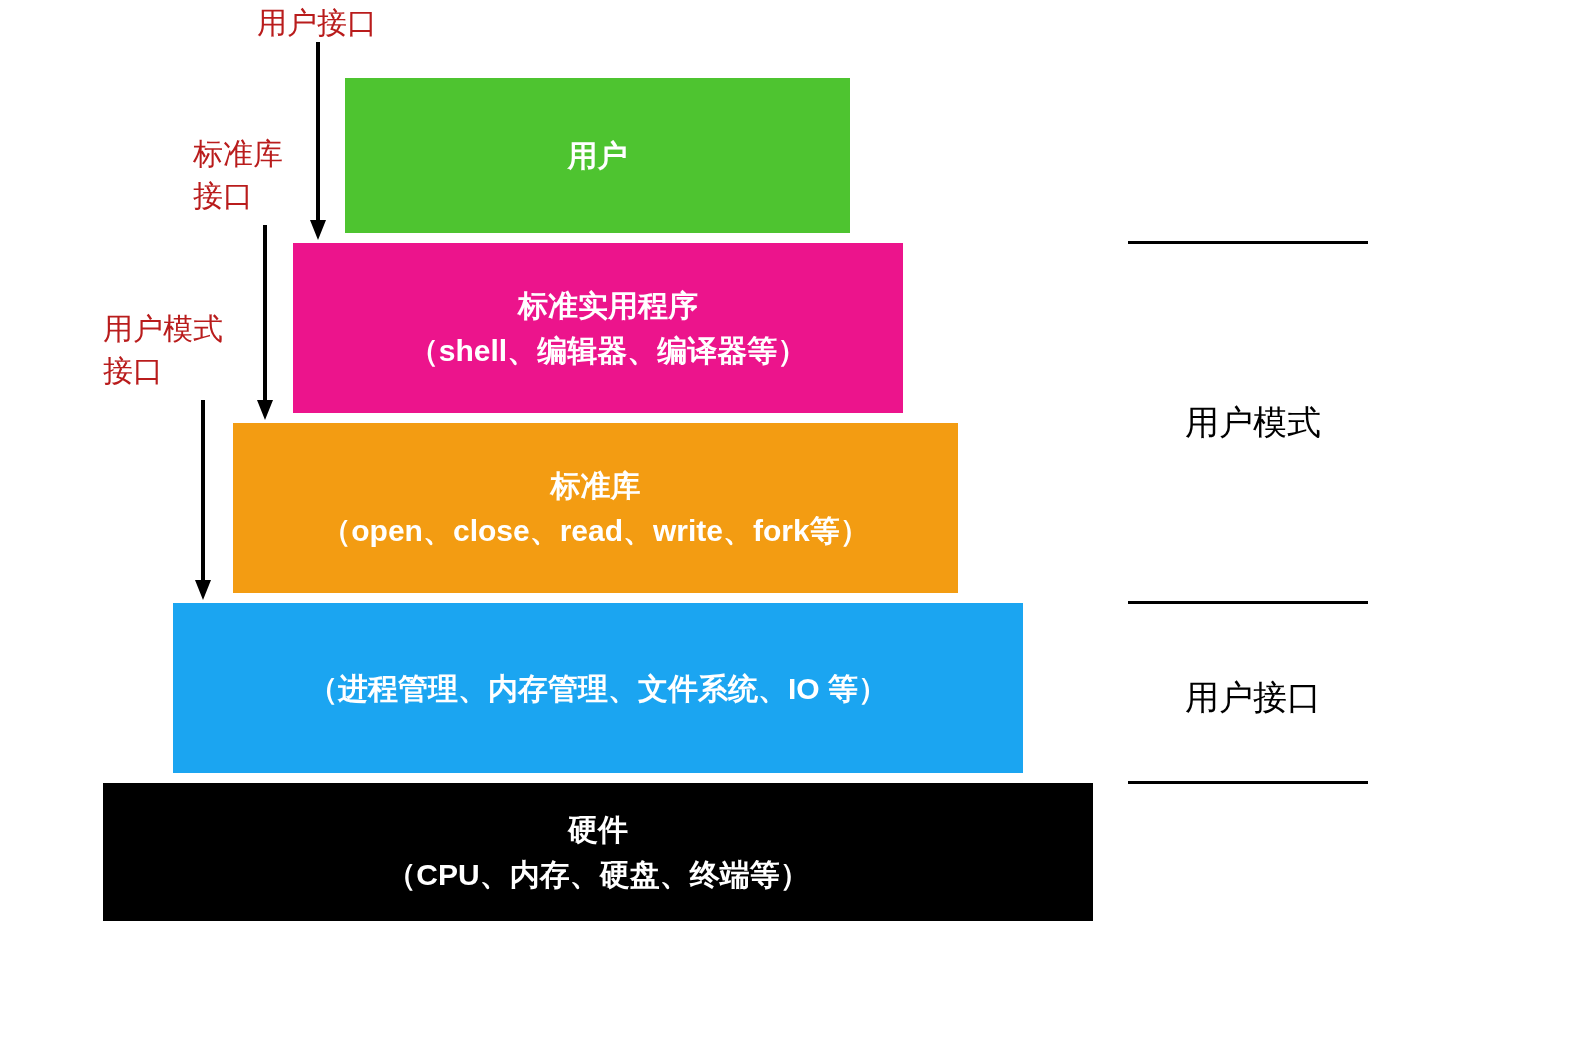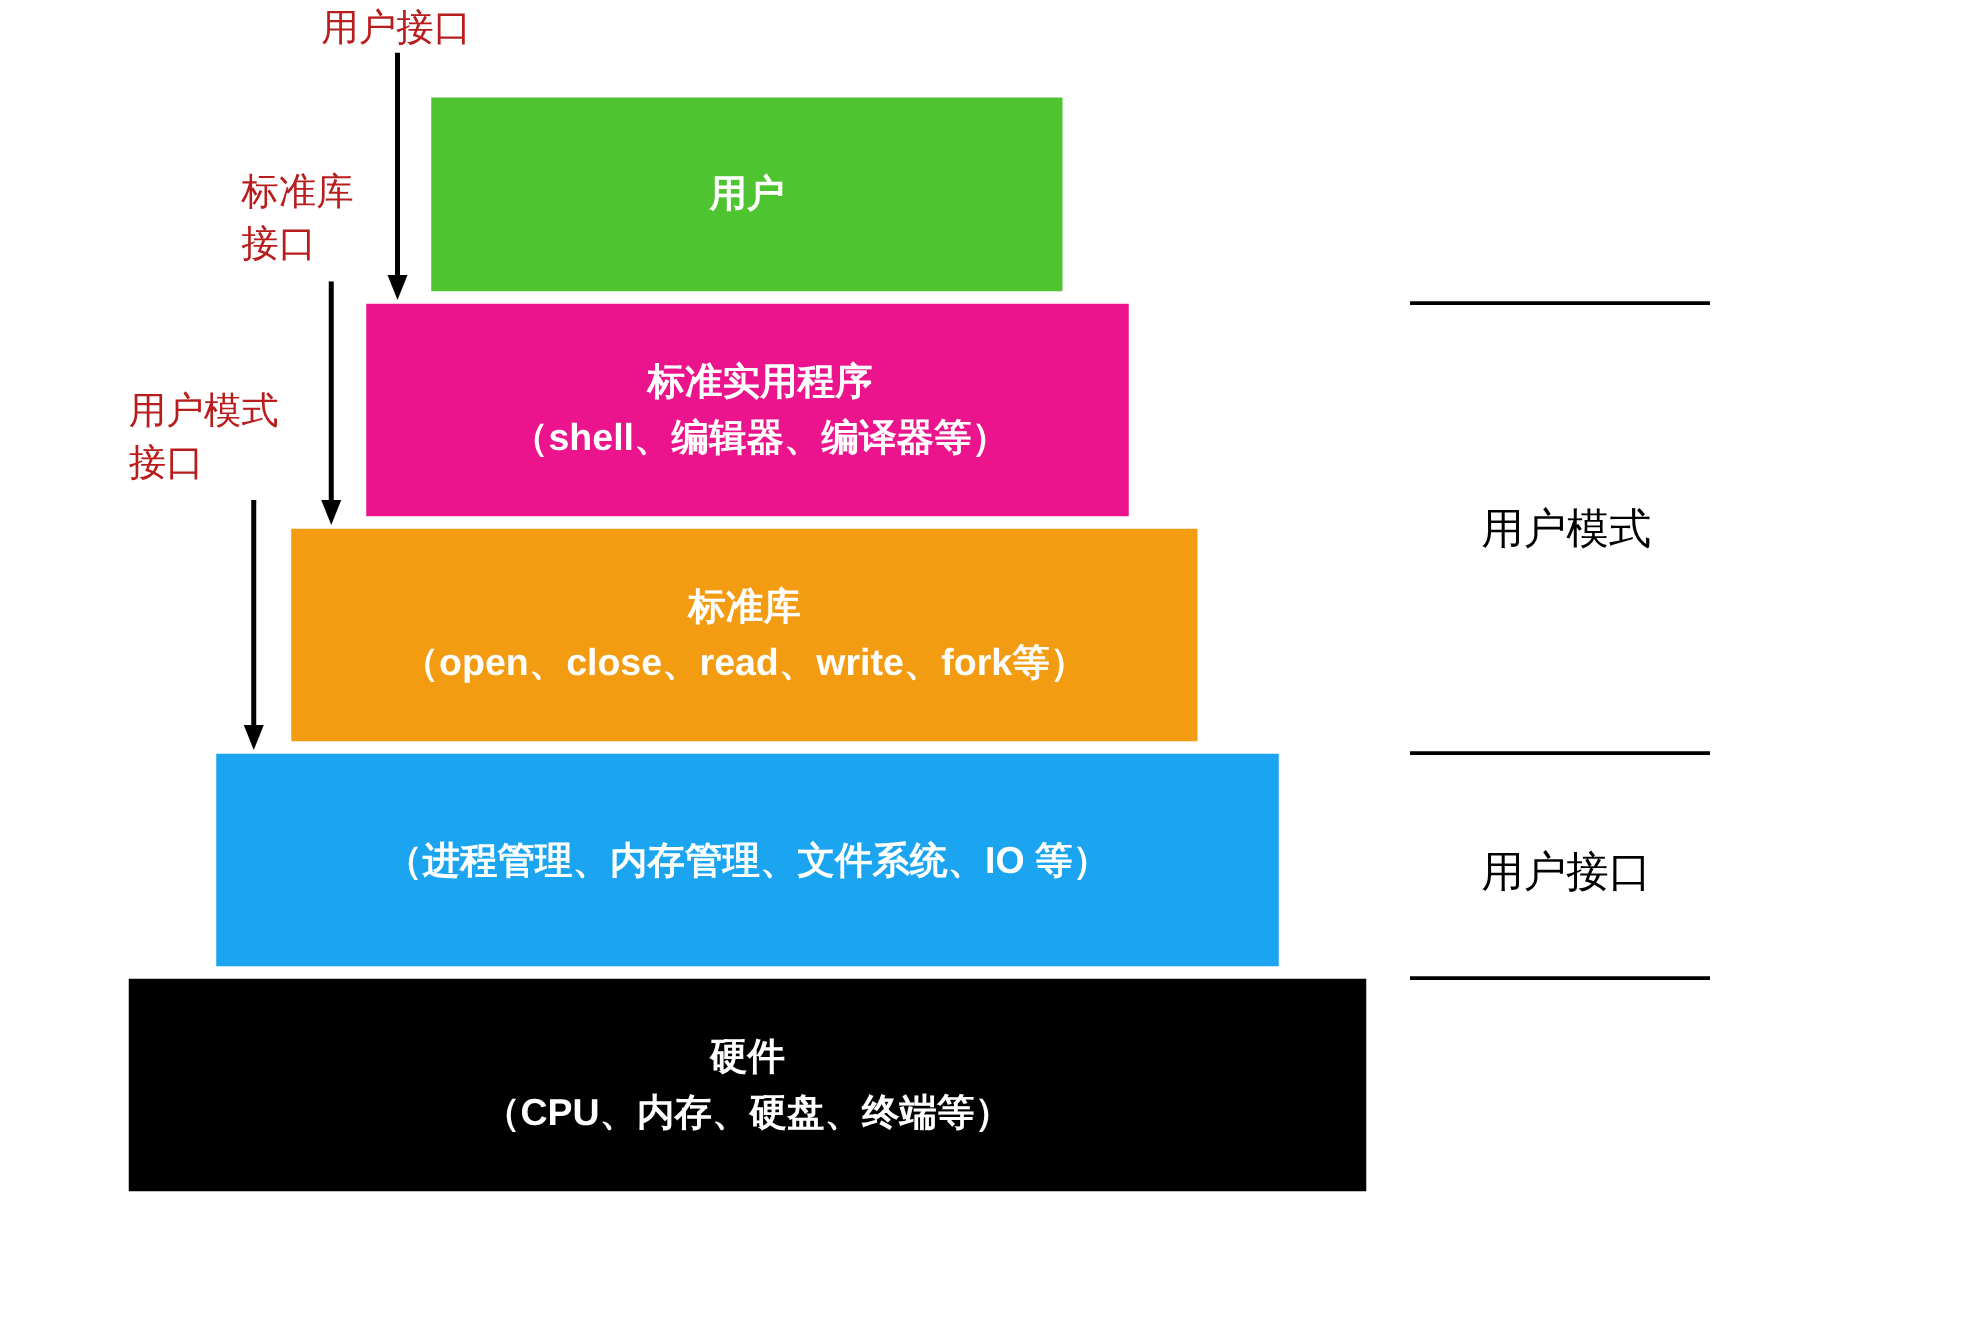--- a/index.html
+++ b/index.html
@@ -67,21 +67,21 @@
       left: 173px;
       top: 603px;
       width: 850px;
       height: 170px;
     }
     .layer-hardware {
       background: #000000;
       left: 103px;
       top: 783px;
       width: 990px;
-      height: 170px;
+      height: 138px;
     }
     .interface-label {
       position: absolute;
       font-size: 30px;
       color: #b91c1c;
       line-height: 1.4;
     }
     .label-user-interface {
       left: 257px;
       top: 2px;

